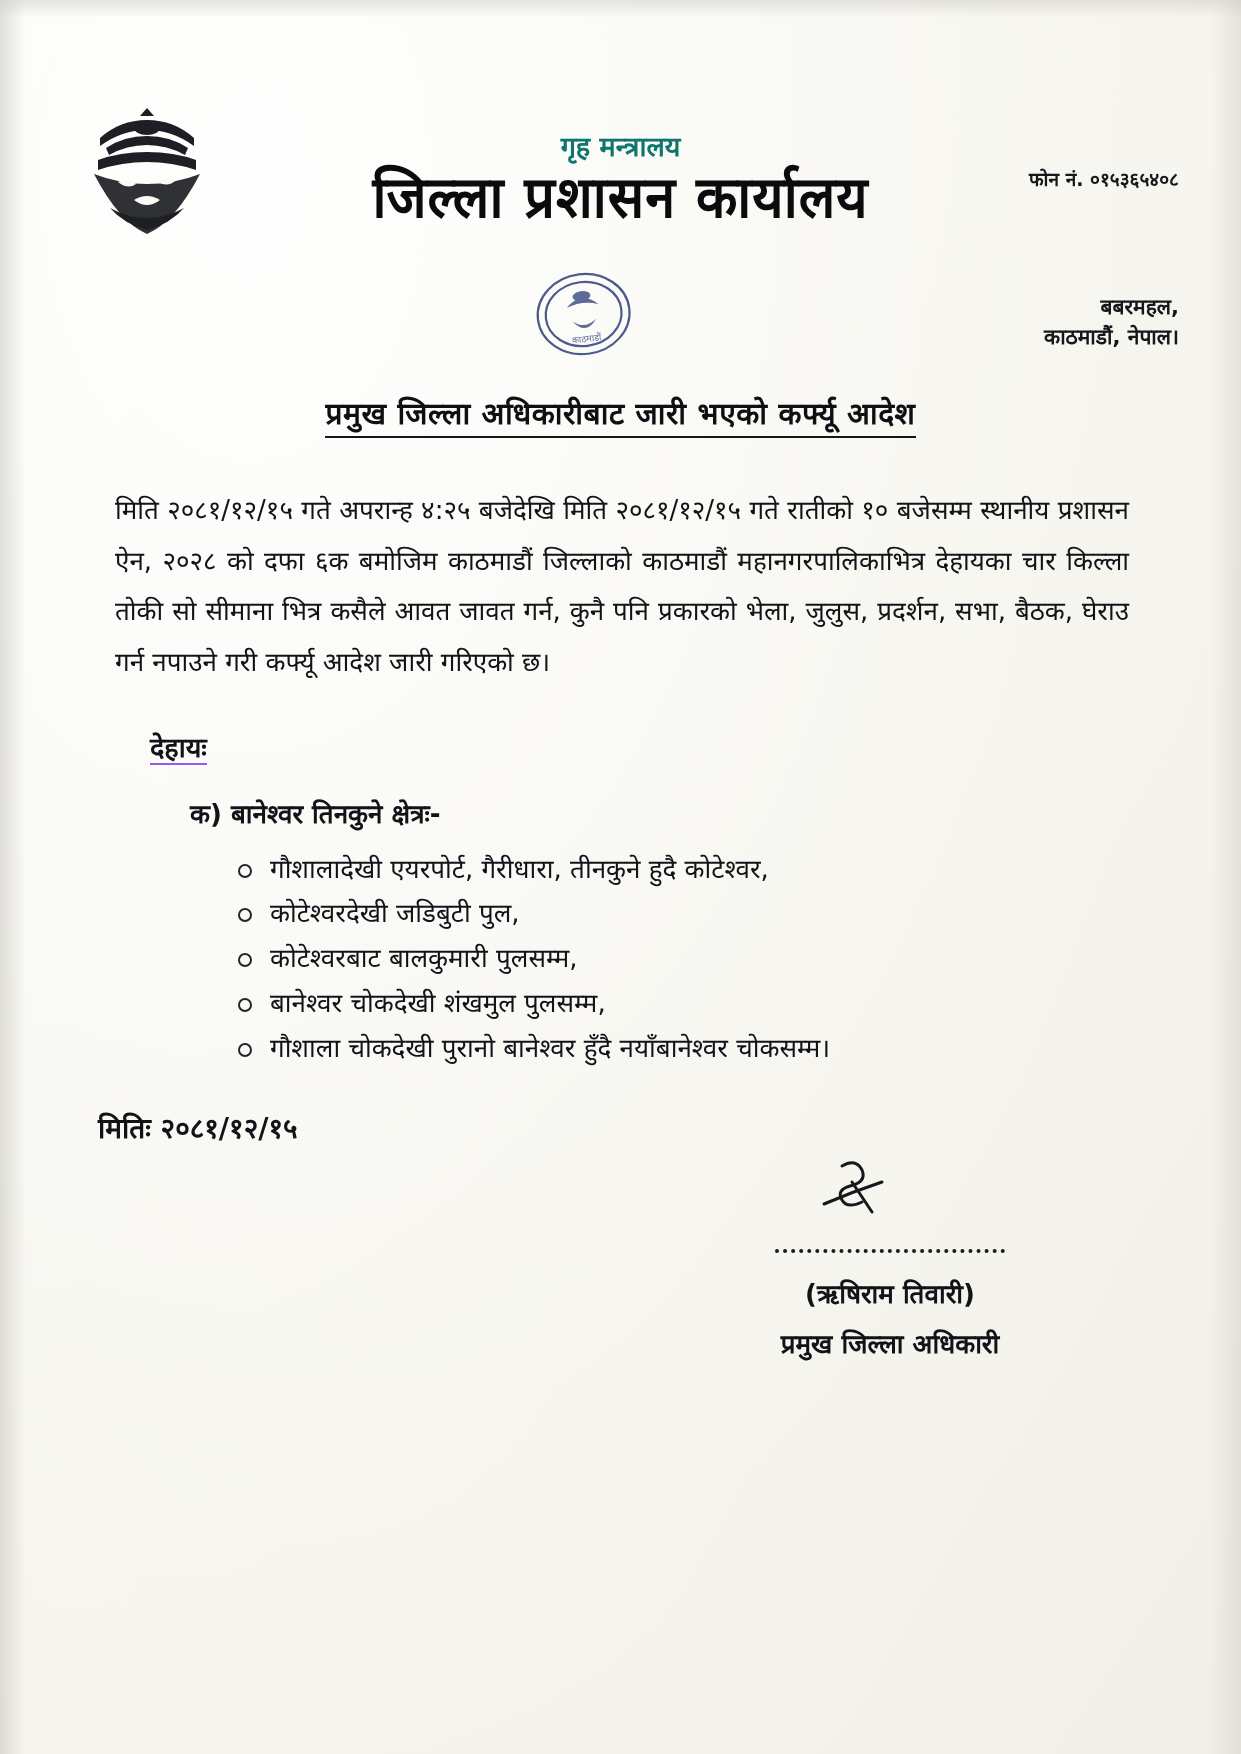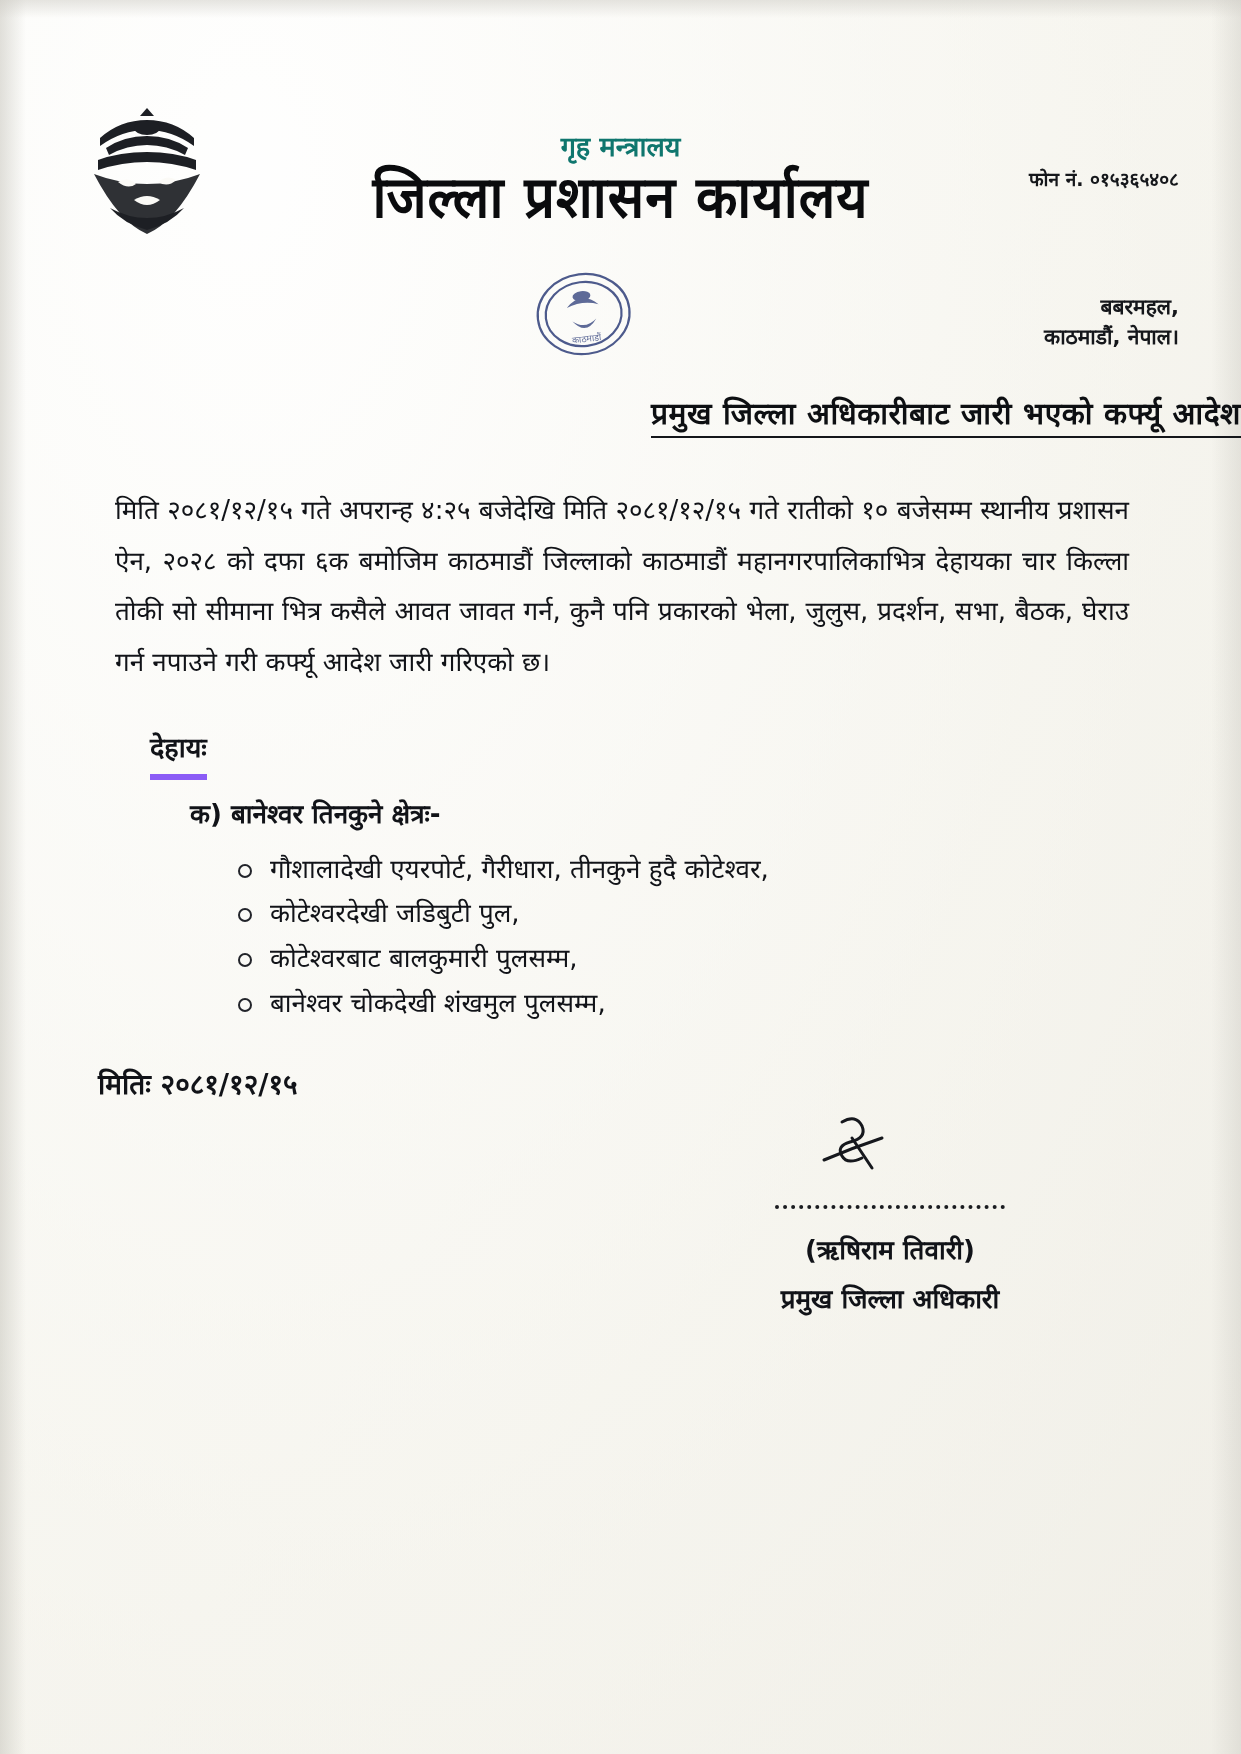--- a/index.html
+++ b/index.html
@@ -129,21 +129,21 @@
     top: 262px;
     width: 128px;
     height: 110px;
     opacity: 0.85;
     transform: rotate(-7deg);
   }
   .seal svg { display: block; }
 
   
   .doc-title {
-    text-align: right;
+    text-align: center;
     margin-top: 62px;
     font-size: 30px;
     font-weight: 700;
     color: #0d0f12;
     letter-spacing: 0.5px;
   }
   .doc-title span {
     border-bottom: 2px solid #14161a;
     padding-bottom: 5px;
   }
@@ -158,22 +158,22 @@
     font-weight: 500;
   }
 
   .dehaya {
     margin: 40px 0 0 150px;
     font-size: 27px;
     font-weight: 600;
     color: #111318;
   }
   .dehaya span {
-    border-bottom: 6px solid #8b5cf6;
-    padding-bottom: 11px;
+    border-bottom: 2px solid #8b5cf6;
+    padding-bottom: 0;
   }
 
   .section-label {
     margin: 30px 0 0 190px;
     font-size: 26px;
     font-weight: 600;
     color: #111318;
   }
 
   .bullets {
@@ -307,20 +307,21 @@
       <span>देहायः</span>
     </div>
 
     <div class="section-label">क) बानेश्वर तिनकुने क्षेत्रः-</div>
 
     <ul class="bullets">
       <li>गौशालादेखी एयरपोर्ट, गैरीधारा, तीनकुने हुदै कोटेश्वर,</li>
       <li>कोटेश्वरदेखी जडिबुटी पुल,</li>
       <li>कोटेश्वरबाट बालकुमारी पुलसम्म,</li>
       <li>बानेश्वर चोकदेखी शंखमुल पुलसम्म,</li>
+      <li>गौशाला चोकदेखी पुरानो बानेश्वर हुँदै नयाँबानेश्वर चोकसम्म।</li>
     </ul>
 
     <div class="date-line">मितिः २०८१/१२/१५</div>
 
     <div class="sign-block">
       <div class="signature">
         <svg viewBox="0 0 120 80" width="120" height="80" aria-hidden="true">
           <g fill="none" stroke="#16181d" stroke-width="3" stroke-linecap="round">
             <path d="M34 10 q14 -8 20 4 q5 12 -12 16 q-14 4 -8 14 q5 9 20 2"></path>
             <path d="M16 48 q28 -12 58 -22"></path>

